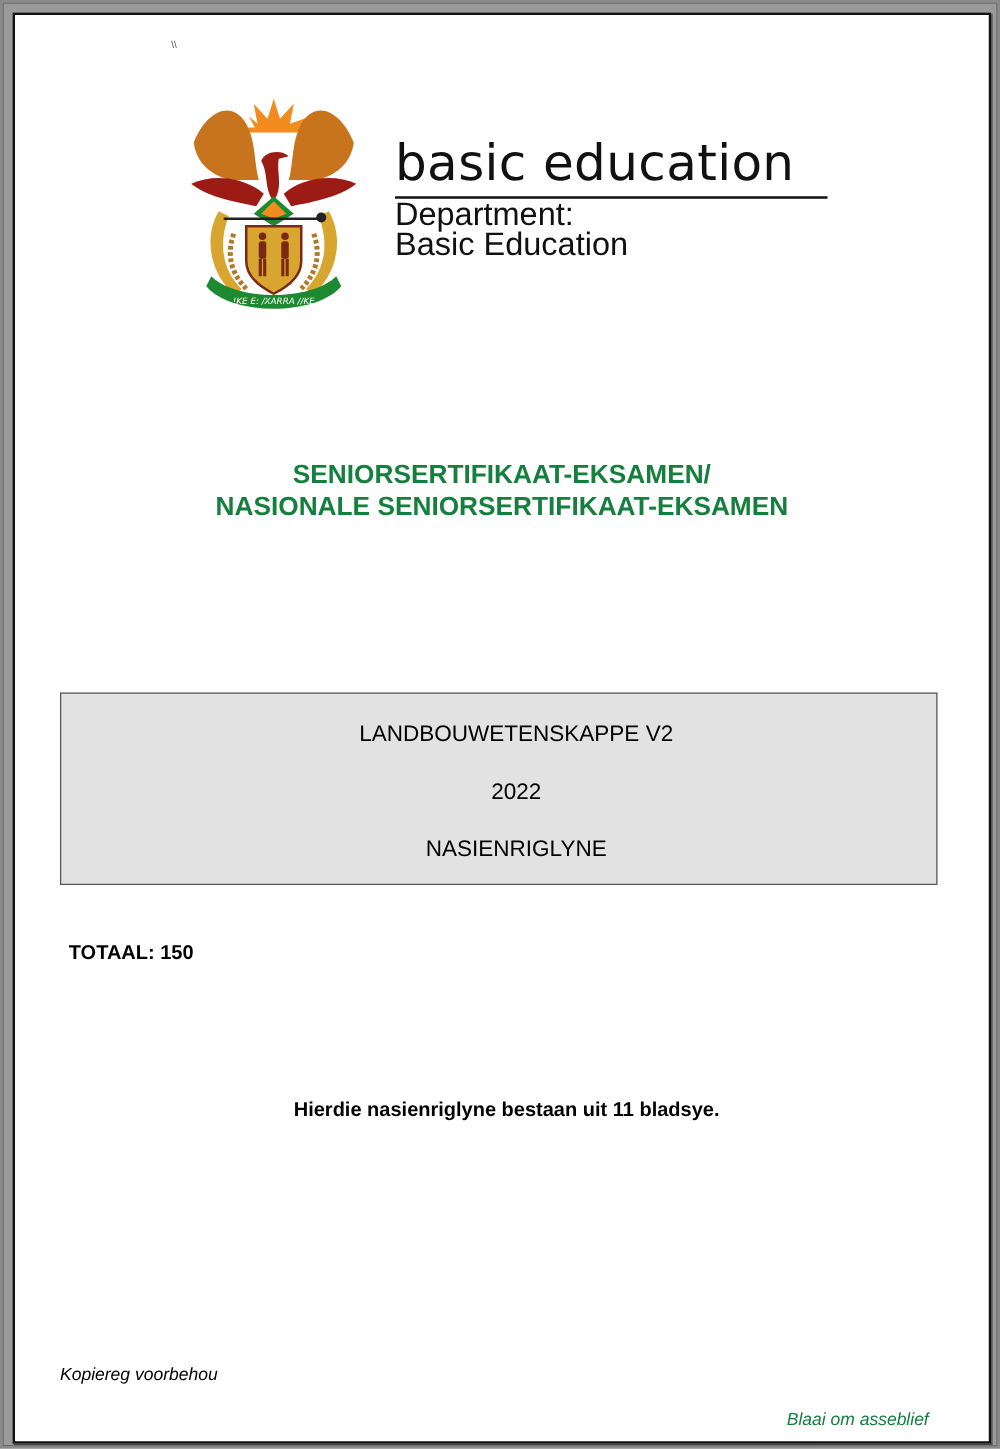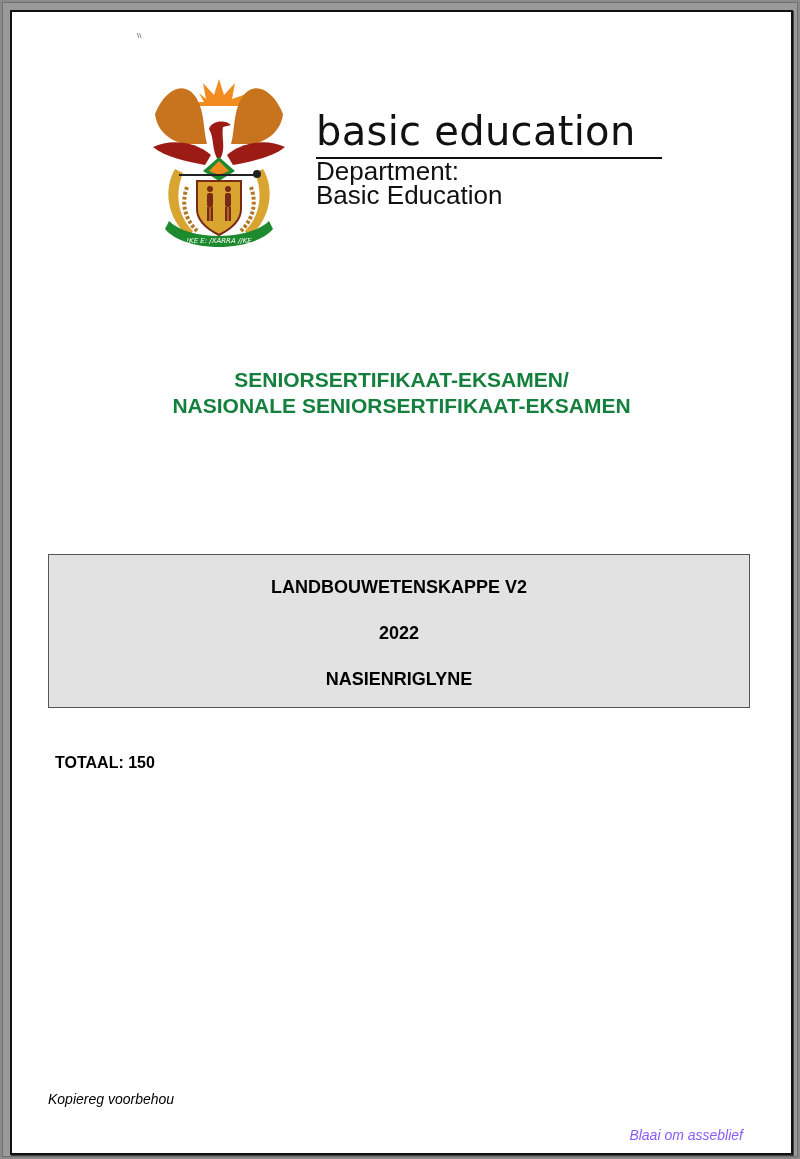--- a/index.html
+++ b/index.html
@@ -48,38 +48,38 @@
       text-align: center; font-weight: bold; font-size: 21px;
       line-height: 26px; color: #15803d;
     }
     .subject-box {
       position: absolute; left: 36px; top: 542px;
       width: 700px; height: 152px;
       background: #e2e2e2; border: 1px solid #555;
       text-align: center;
     }
     .subject-box div {
-      font-weight: bold; font-size: 18px; color: #000;
-      position: absolute; left: 0; width: 100%;
+      font-weight: normal; font-size: 18px; color: #000;
+      position: absolute; left: 0; width: 100%; padding-left: 14px;
     }
     .totaal {
       position: absolute; left: 43px; top: 742px;
       font-weight: bold; font-size: 16px; color: #000;
     }
     .pages-note {
       position: absolute; left: 223px; top: 868px;
       font-weight: bold; font-size: 16px; color: #000;
     }
     .footer-left {
       position: absolute; left: 36px; top: 1079px;
       font-style: italic; font-size: 14px; color: #000;
     }
     .footer-right {
       position: absolute; right: 48px; top: 1115px;
-      font-style: italic; font-size: 14px; color: #8b5cf6;
+      font-style: italic; font-size: 14px; color: #15803d;
     }
   </style>
 </head>
 <body>
 
 <div class="page-frame">
   <div class="page">
 
     <span class="stray-mark">\\</span>
 
@@ -139,17 +139,18 @@
     </div>
 
     <div class="subject-box">
       <div style="top:22px;">LANDBOUWETENSKAPPE V2</div>
       <div style="top:68px;">2022</div>
       <div style="top:114px;">NASIENRIGLYNE</div>
     </div>
 
     <div class="totaal">TOTAAL:  150</div>
 
+    <div class="pages-note">Hierdie nasienriglyne bestaan uit 11 bladsye.</div>
 
     <div class="footer-left">Kopiereg voorbehou</div>
     <div class="footer-right">Blaai  om asseblief</div>
   </div>
 </div>
 
 </body></html>

